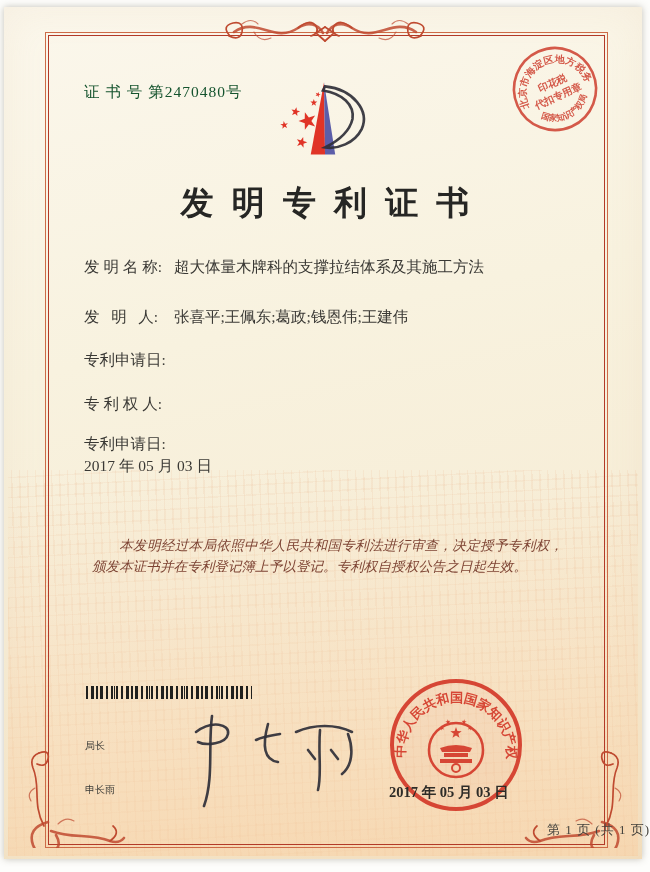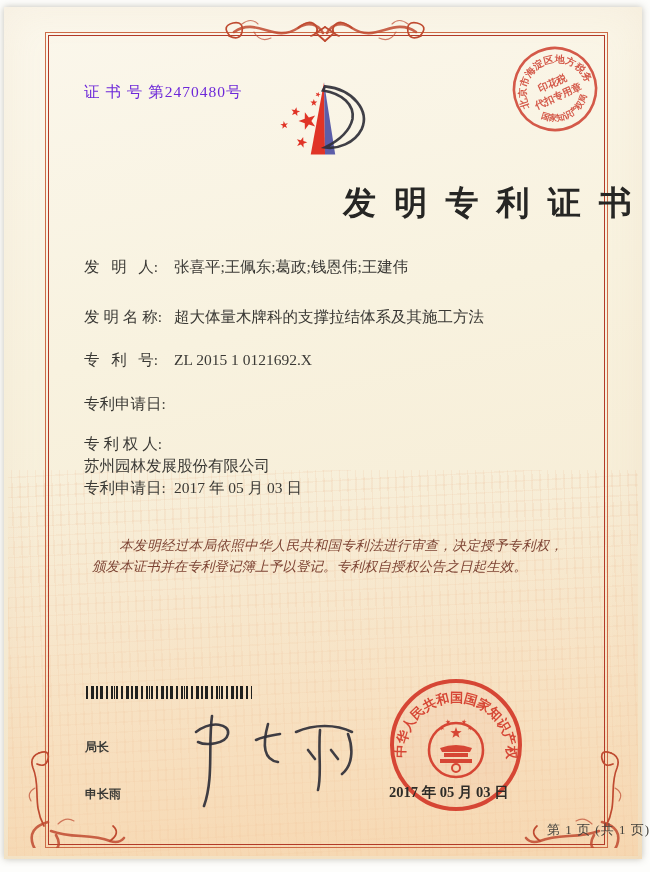--- a/index.html
+++ b/index.html
@@ -23,40 +23,40 @@
   }
   
   .frame{position:absolute;left:45px;top:32px;width:561px;height:814px;border:1px solid #cd6b47;}
   .frame-inner{position:absolute;inset:2px;border:1.5px solid #b23a28;}
   
   .orn{position:absolute;pointer-events:none;}
   .orn path{fill:none;stroke:#bf4a30;stroke-width:1.7;stroke-linecap:round;}
   .orn .thick{stroke-width:2.6;opacity:.85;}
   .orn .lite{stroke-width:1.1;opacity:.7;}
   
-  .cert-no{position:absolute;left:84px;top:82px;font-size:15.5px;color:#6d28d9;white-space:pre;letter-spacing:1px;}
-  .title{position:absolute;left:0;top:181px;width:650px;text-align:right;font-size:33px;font-weight:bold;
+  .cert-no{position:absolute;left:84px;top:82px;font-size:15.5px;color:#14532d;white-space:pre;letter-spacing:1px;}
+  .title{position:absolute;left:0;top:181px;width:650px;text-align:center;font-size:33px;font-weight:bold;
          color:#262624;letter-spacing:.55em;text-indent:.55em;}
   .fields{position:absolute;left:84px;top:256px;right:68px;font-size:15.5px;color:#3a3935;}
   .field{display:flex;line-height:22px;}
   .field:nth-child(1){margin-bottom:28px;}
   .field:nth-child(2){margin-bottom:21px;}
   .field:nth-child(3){margin-bottom:22px;}
   .field:nth-child(4){margin-bottom:18px;}
   .field:nth-child(5){flex-direction:column;}
   .flabel{white-space:pre;width:90px;flex:none;}
   .fvalue{flex:1;white-space:pre-wrap;}
   .body-text{position:absolute;left:76px;top:519px;width:503px;font-size:13.6px;line-height:21px;
              color:#7d4434;text-align:justify;font-style:italic;}
   .body-text p{margin:16px;text-indent:2em;}
   .barcode{position:absolute;left:86px;top:686px;width:166px;height:13px;
     background:
       repeating-linear-gradient(90deg,#20201e 0 2px,rgba(0,0,0,0) 2px 5px),
       repeating-linear-gradient(90deg,#20201e 0 1px,rgba(0,0,0,0) 1px 7px);}
-  .director{position:absolute;left:85px;top:739px;font-size:12px;font-weight:700;color:#3a3a36;
+  .director{position:absolute;left:85px;top:739px;font-size:10px;font-weight:400;color:#3a3a36;
             font-family:"Liberation Sans","DejaVu Sans",sans-serif;}
   .director .name{margin-top:30px;}
   .signature{position:absolute;left:168px;top:706px;}
   .signature path{fill:none;stroke:#2f2f38;stroke-width:2.6;stroke-linecap:round;opacity:.92;}
   .seal{position:absolute;left:386px;top:676px;opacity:.93;}
   .seal-date{position:absolute;left:389px;top:783px;font-size:14.5px;font-weight:600;color:#2e2c28;white-space:pre;}
   .tax-stamp{position:absolute;left:500px;top:34px;transform:rotate(-24deg);opacity:.88;}
   .footer{position:absolute;left:0;top:821px;width:650px;text-align:right;font-size:13px;color:#46443e;
           letter-spacing:1px;white-space:pre;}
   svg text{font-family:"Liberation Serif","DejaVu Serif",serif;}
@@ -130,37 +130,32 @@
     <textPath href="#taxBot" startOffset="2" textLength="58" lengthAdjust="spacingAndGlyphs">国家知识产权局</textPath>
   </text>
   <text x="55" y="52" font-size="10" fill="#cf4434" font-weight="bold" text-anchor="middle">印花税</text>
   <text x="55" y="66" font-size="10" fill="#cf4434" font-weight="bold" text-anchor="middle">代扣专用章</text>
 </svg>
 
 <div class="title">发明专利证书</div>
 
 <div class="fields">
   <div class="field">
+    <span class="flabel">发 明 名 称:</span>
+    <span class="fvalue">超大体量木牌科的支撑拉结体系及其施工方法</span>
+  </div>
+  <div class="field">
     <span class="flabel">发   明   人:</span>
     <span class="fvalue">张喜平;王佩东;葛政;钱恩伟;王建伟</span>
   </div>
   <div class="field">
-    <span class="flabel">发 明 名 称:</span>
-    <span class="fvalue">超大体量木牌科的支撑拉结体系及其施工方法</span>
-  </div>
-  <div class="field">
-    <span class="flabel">专   利   号:</span>
-    <span class="fvalue">ZL 2015 1 0121692.X</span>
-  </div>
-  <div class="field">
     <span class="flabel">专利申请日:</span>
   </div>
   <div class="field">
     <span class="flabel">专 利 权 人:</span>
-    <span class="fvalue">苏州园林发展股份有限公司</span>
   </div>
   <div class="field">
     <span class="flabel">专利申请日:</span>
     <span class="fvalue">2017 年 05 月 03 日</span>
   </div>
 </div>
 
 <div class="body-text">
   <p>本发明经过本局依照中华人民共和国专利法进行审查，决定授予专利权，颁发本证书并在专利登记簿上予以登记。专利权自授权公告之日起生效。</p>
 </div>

